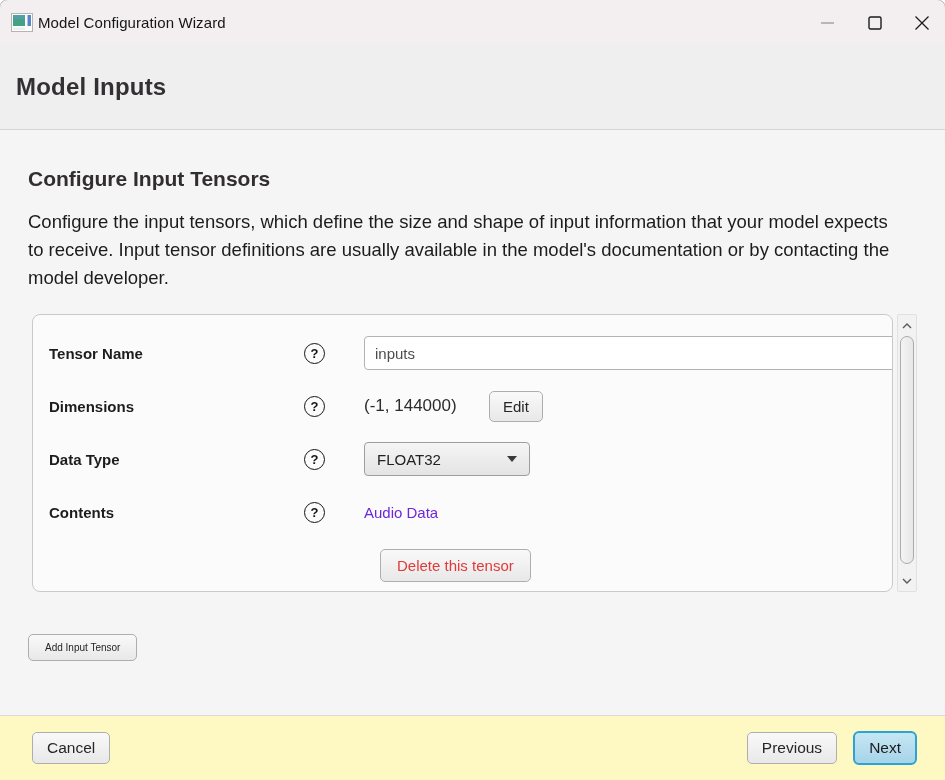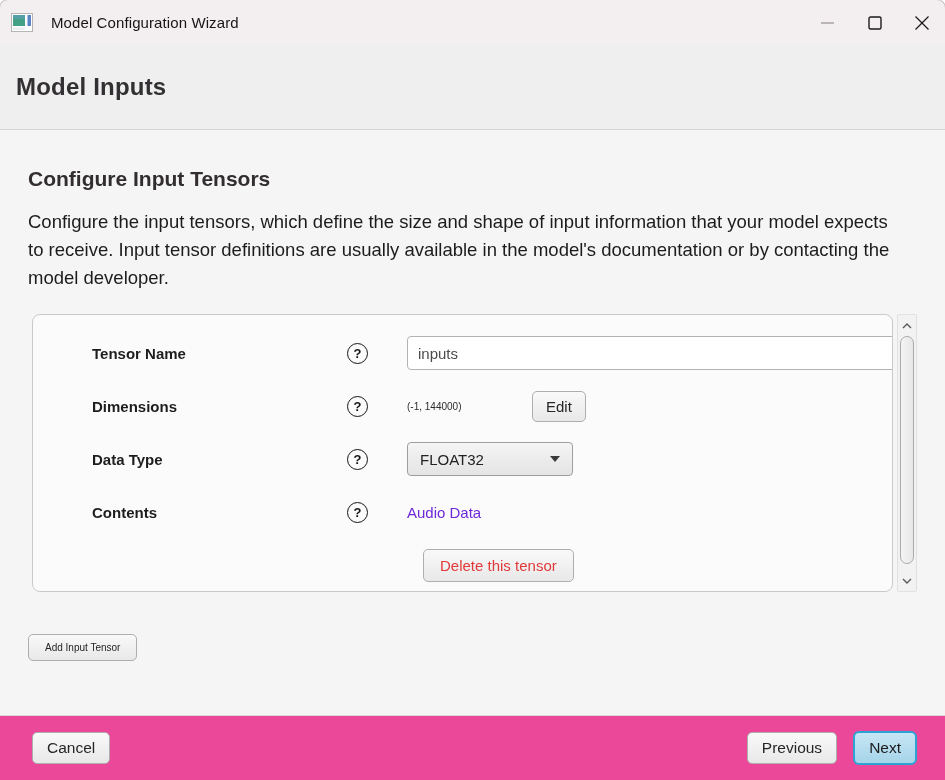--- a/index.html
+++ b/index.html
@@ -8,21 +8,21 @@
     position:relative; width:945px; height:780px; overflow:hidden;
     background:#f6f5f5; outline:1px solid #b8b3b5; border-radius:8px 8px 0 0;
   }
 
   
   .titlebar {
     height:45px; background:#f3eef0; display:flex; align-items:center;
     padding-left:11px;
   }
   .app-icon { width:22px; height:19px; display:block; }
-  .titlebar-title { font-size:15px; color:#161616; margin-left:18px; letter-spacing:.1px; }
+  .titlebar-title { font-size:15px; color:#161616; margin-left:5px; letter-spacing:.1px; }
   .win-controls { margin-left:auto; display:flex; height:45px; }
   .win-btn { width:47px; height:45px; display:flex; align-items:center; justify-content:center; cursor:default; }
 
   
   .header {
     height:85px; background:#f0efef; border-bottom:1px solid #d6d4d5;
     display:flex; align-items:center; padding-left:16px;
   }
   .header h1 { font-size:24px; font-weight:bold; color:#323032; letter-spacing:.2px; }
 
@@ -30,33 +30,33 @@
   .content { padding:0 28px; background:#f6f5f5; }
   .section-title { font-size:21px; font-weight:bold; color:#322e2f; padding-top:37px; }
   .description { font-size:18.5px; line-height:28px; color:#1c1c1c; margin-top:17px; width:872px; }
 
   
   .panel-wrap { display:flex; margin-top:22px; margin-left:4px; height:278px; }
   .panel {
     flex:1; background:#fbfbfb; border:1px solid #c9c9c9; border-radius:8px;
     padding:21px 0 0 16px; overflow:hidden; position:relative;
   }
-  .frow { display:grid; grid-template-columns:255px 60px 1fr; align-items:center; height:34px; margin-bottom:19px;margin-left:43px; }
+  .frow { display:grid; grid-template-columns:255px 60px 1fr; align-items:center; height:34px; margin-bottom:19px; }
   .flabel { font-size:15px; font-weight:bold; color:#1d1d1d; }
   .help {
     width:21px; height:21px; border:1.6px solid #141414; border-radius:50%;
     display:flex; align-items:center; justify-content:center;
     font-size:13px; font-weight:bold; color:#141414; cursor:pointer; background:transparent;
   }
   .text-input {
     width:596px; height:34px; border:1px solid #b3b3b3; border-radius:4px;
     background:#fff; font-family:"Liberation Sans",sans-serif; font-size:15px; color:#4d4d4d; padding:0 10px;
   }
   .ctl-flex { display:flex; align-items:center; }
-  .dim-value { font-size:10px; color:#2c2c2c; width:125px; }
+  .dim-value { font-size:17px; color:#2c2c2c; width:125px; }
   .btn {
     font-family:"Liberation Sans",sans-serif; font-size:15px; color:#262626;
     background:linear-gradient(#f9f9f9,#e8e8e8); border:1px solid #aeaeae;
     border-radius:5px; padding:6px 13px; cursor:pointer;
   }
   .dropdown {
     width:166px; height:34px; background:linear-gradient(#f5f5f5,#e4e4e4);
     border:1px solid #9e9e9e; border-radius:4px; display:flex; align-items:center;
     padding:0 12px; cursor:pointer;
   }
@@ -76,21 +76,21 @@
   .sb-thumb {
     position:absolute; top:21px; bottom:27px; left:2px; right:2px;
     background:linear-gradient(to right,#f4f4f4,#e7e7e7); border:1px solid #ababab; border-radius:8px; cursor:pointer;
   }
 
   .add-btn { margin-top:42px; padding:7px 16px; font-size:10px; }
 
   
   .footer {
     position:absolute; left:0; right:0; bottom:0; height:65px;
-    background:#ec4899; border-top:1px solid #d9d9d9;
+    background:#fef9c3; border-top:1px solid #d9d9d9;
     display:flex; align-items:center; padding:0 28px;
   }
   .footer .btn { font-size:15.5px; padding:6px 14px; }
   .cancel-btn { margin-left:4px; }
   .prev-btn { margin-left:auto; }
   .next-btn {
     margin-left:16px;
     background:linear-gradient(#c6e6f4,#a6d4e9);
     border:2px solid #2ba3d4; border-radius:6px; color:#1b1b1b; padding:5px 13px;
   }

